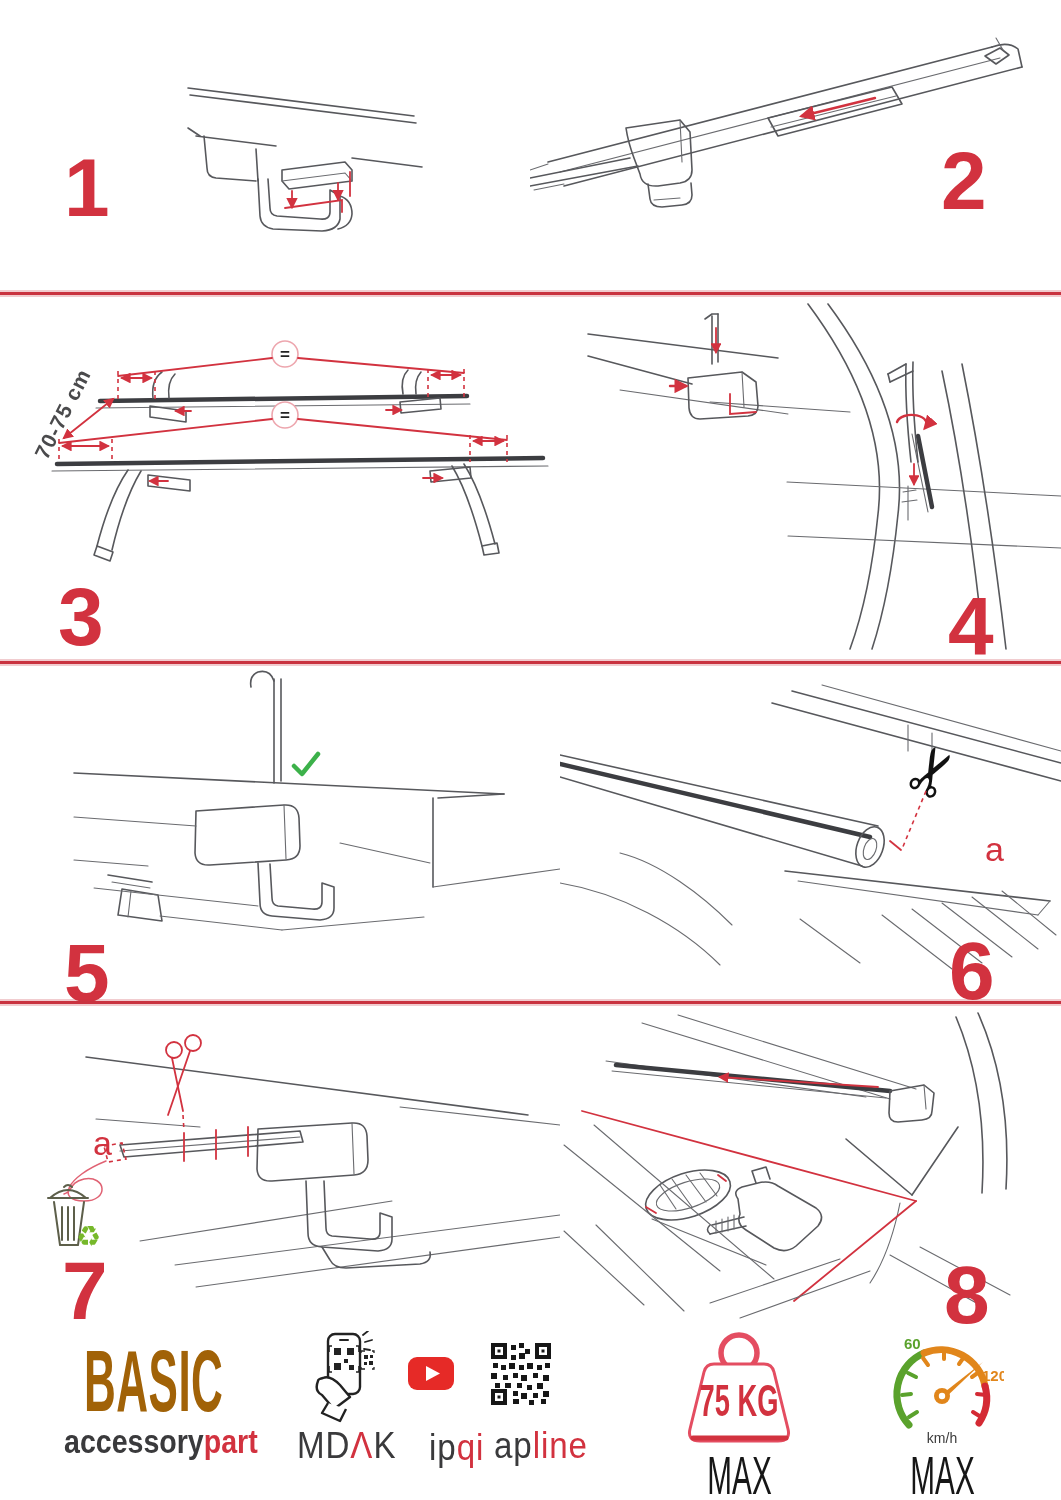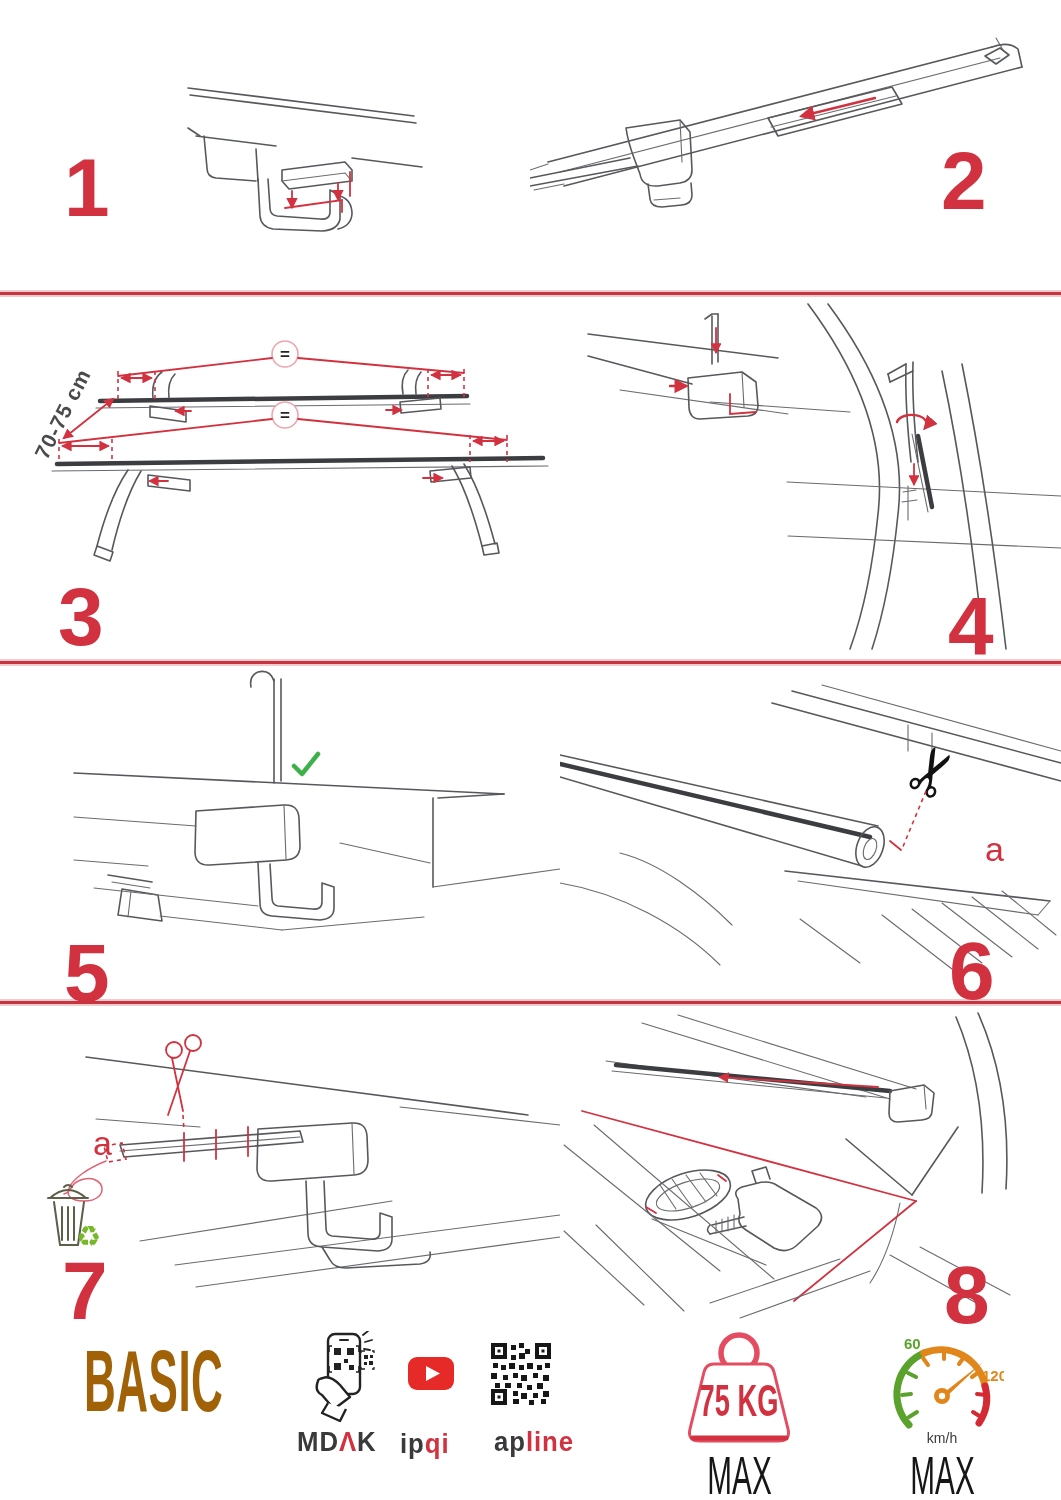--- a/index.html
+++ b/index.html
@@ -25,21 +25,21 @@
   text.eq{font:700 17px "Liberation Sans",sans-serif;fill:#232323;}
   text.la{font:400 34px "Liberation Sans",sans-serif;fill:#d2323f;}
   text.glyph{font-family:"DejaVu Sans",sans-serif;}
   
   .basic{position:absolute;left:84px;top:1337px;color:#a16207;font-weight:700;font-size:88px;
          line-height:1;}
   .basic>span{display:inline-block;transform:scaleX(.5);transform-origin:0 0;letter-spacing:1px;}
   .brandline{position:absolute;left:64px;top:1424px;font-weight:700;font-size:34px;line-height:1;}
   .brandline>span{display:inline-block;transform:scaleX(.84);transform-origin:0 0;white-space:nowrap;}
   .ink{color:#3a3a3c;} .red{color:#d2323f;}
-  .partner{position:absolute;font-weight:700;font-size:28px;line-height:1;}
+  .partner{position:absolute;font-weight:400;font-size:36px;line-height:1;}
   .partner>span{display:inline-block;transform:scaleX(.92);transform-origin:0 0;white-space:nowrap;letter-spacing:1px;}
   .max{position:absolute;width:120px;text-align:center;font-size:54px;font-weight:400;
        line-height:1;color:#161616;}
   .max>span{display:inline-block;transform:scaleX(.55);transform-origin:50% 0;}
 </style>
 </head>
 <body>
 
 <div class="page">
 
@@ -394,20 +394,23 @@
         <path class="sk2" d="M36,222 L124,308"></path>
       <path class="sk2" d="M150,300 L280,256"></path>
         <path class="sk2" d="M180,315 L310,268"></path>
     </g>
   </svg>
   <div class="num" style="left:944px;top:1254px">8</div>
 
   <div class="basic">
     <span>BASIC</span>
   </div>
+  <div class="brandline">
+    <span><span class="ink">accessory</span><span class="red">part</span></span>
+  </div>
 
   <svg class="abs" style="left:314px;top:1331px" width="62" height="92" viewBox="0 0 62 92">
     <rect x="14" y="3" width="32" height="60" rx="7" fill="#fff" stroke="#222" stroke-width="2.4"></rect>
     <path d="M26,9 L34,9" stroke="#222" stroke-width="2" stroke-linecap="round" fill="none"></path>
     <g fill="#222">
       <rect x="20" y="17" width="7" height="7"></rect>
         <rect x="33" y="17" width="7" height="7"></rect>
       <rect x="20" y="32" width="7" height="7"></rect>
         <rect x="30" y="28" width="4" height="4"></rect>
       <rect x="35" y="34" width="5" height="5"></rect>
@@ -425,21 +428,21 @@
     <path d="M14,72 L8,82 L26,90 L32,78" fill="#fff" stroke="#222" stroke-width="2.4" stroke-linejoin="round"></path>
   </svg>
   <div class="partner" style="left:297px;top:1428px">
     <span><span class="ink">MD</span><span class="red">Λ</span><span class="ink">K</span></span>
   </div>
 
   <svg class="abs" style="left:408px;top:1357px" width="46" height="33" viewBox="0 0 46 33">
     <rect x="0" y="0" width="46" height="33" rx="9" fill="#e62a27"></rect>
     <polygon points="18,9 32,16.5 18,24" fill="#fff"></polygon>
   </svg>
-  <div class="partner" style="left:400px;top:1430px">
+  <div class="partner" style="left:429px;top:1430px">
     <span><span class="ink">ip</span><span class="red">qi</span></span>
   </div>
 
   <svg class="abs" style="left:491px;top:1343px" width="60" height="62" viewBox="0 0 60 62">
     <g fill="#161616">
       <rect x="0" y="0" width="16" height="16"></rect>
         <rect x="44" y="0" width="16" height="16"></rect>
         <rect x="0" y="46" width="16" height="16"></rect>
       <rect x="20" y="2" width="5" height="5"></rect>
         <rect x="28" y="0" width="5" height="5"></rect>

